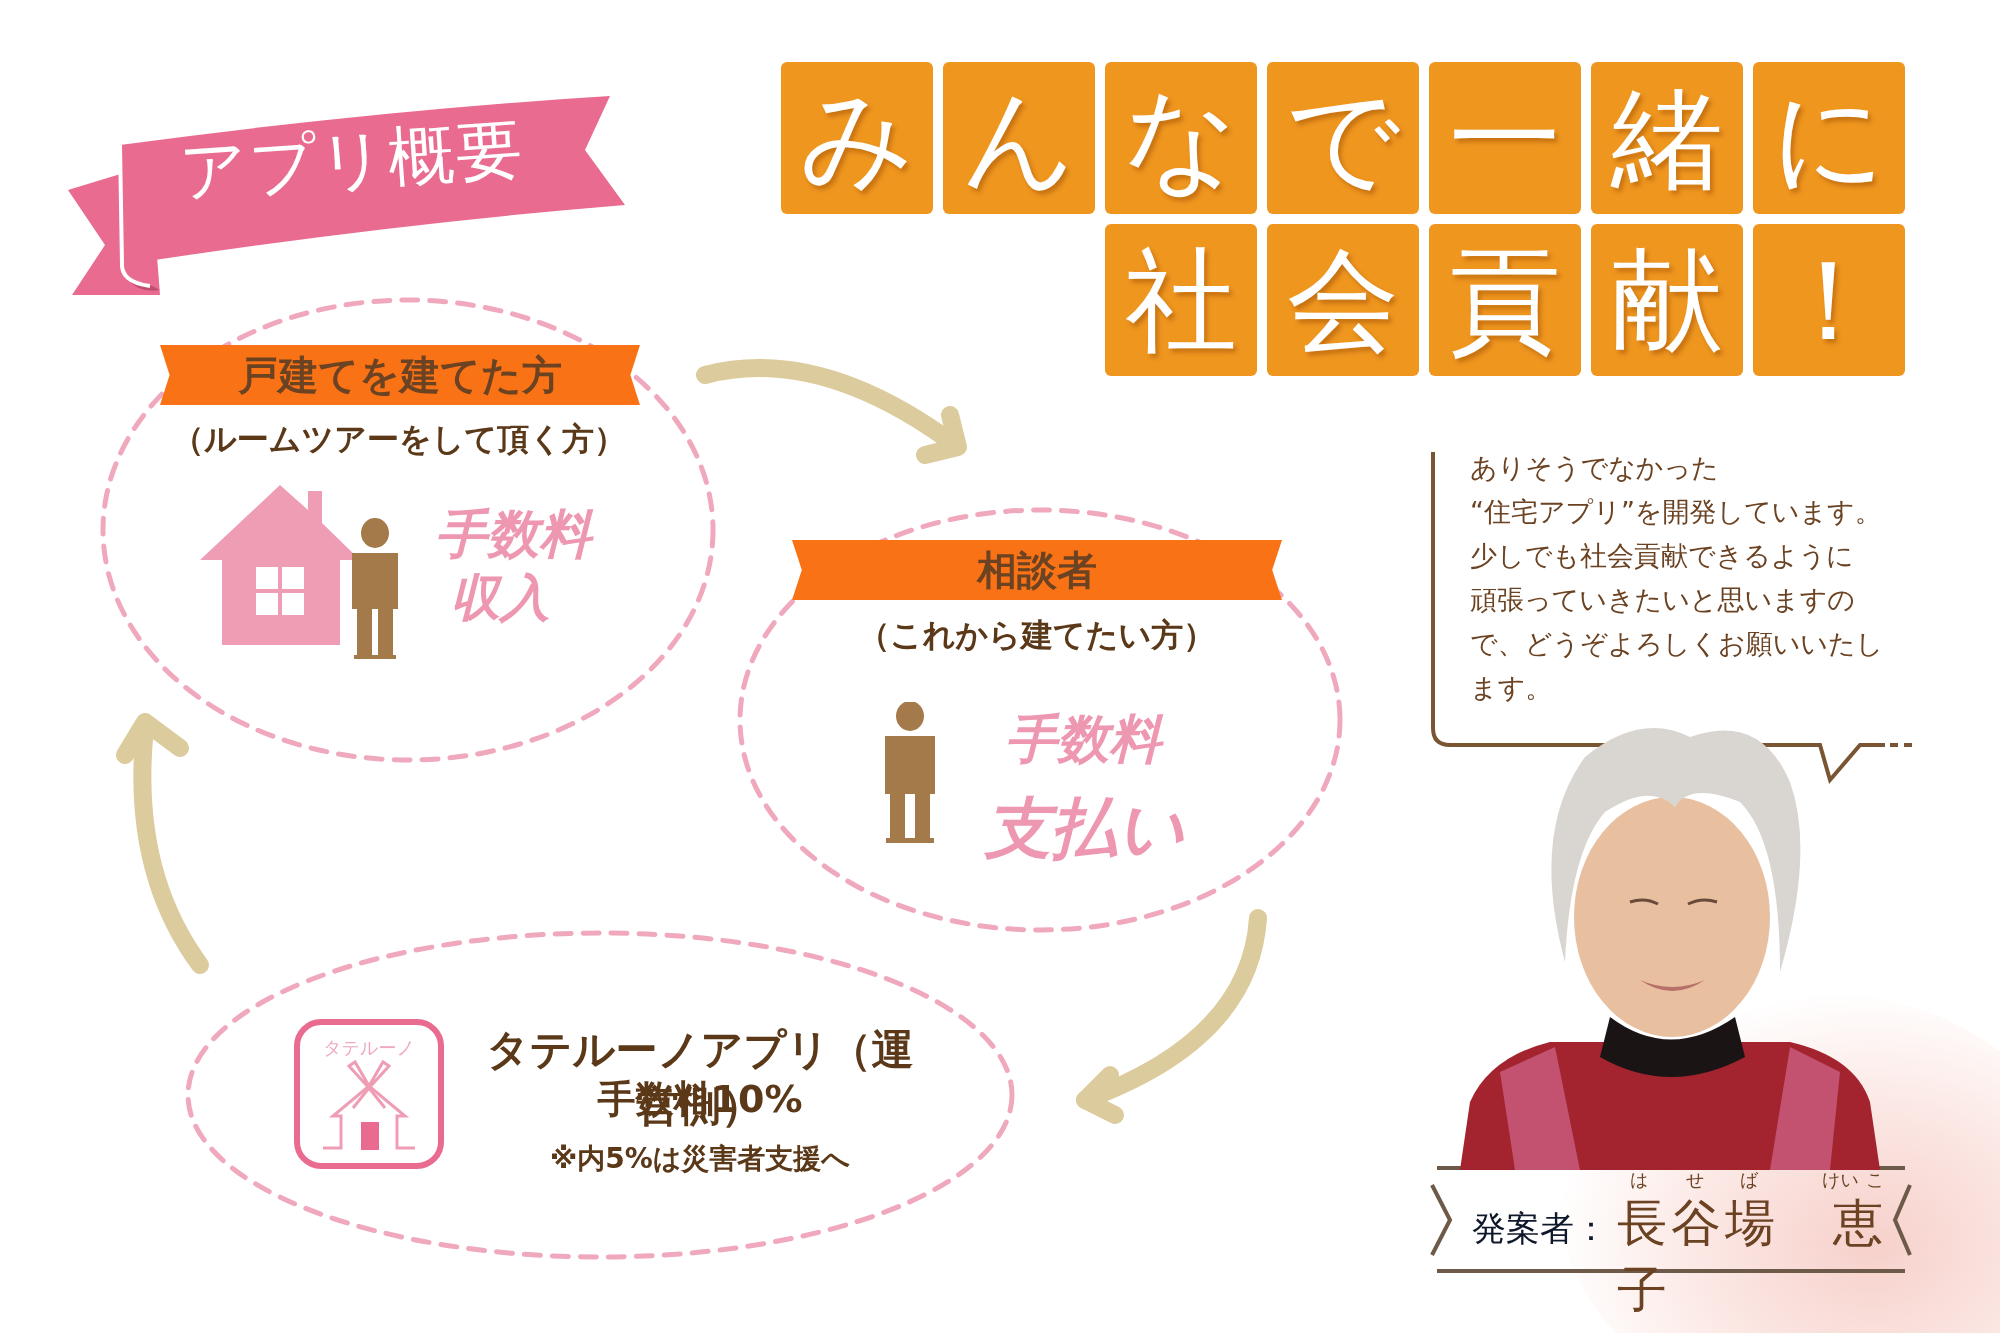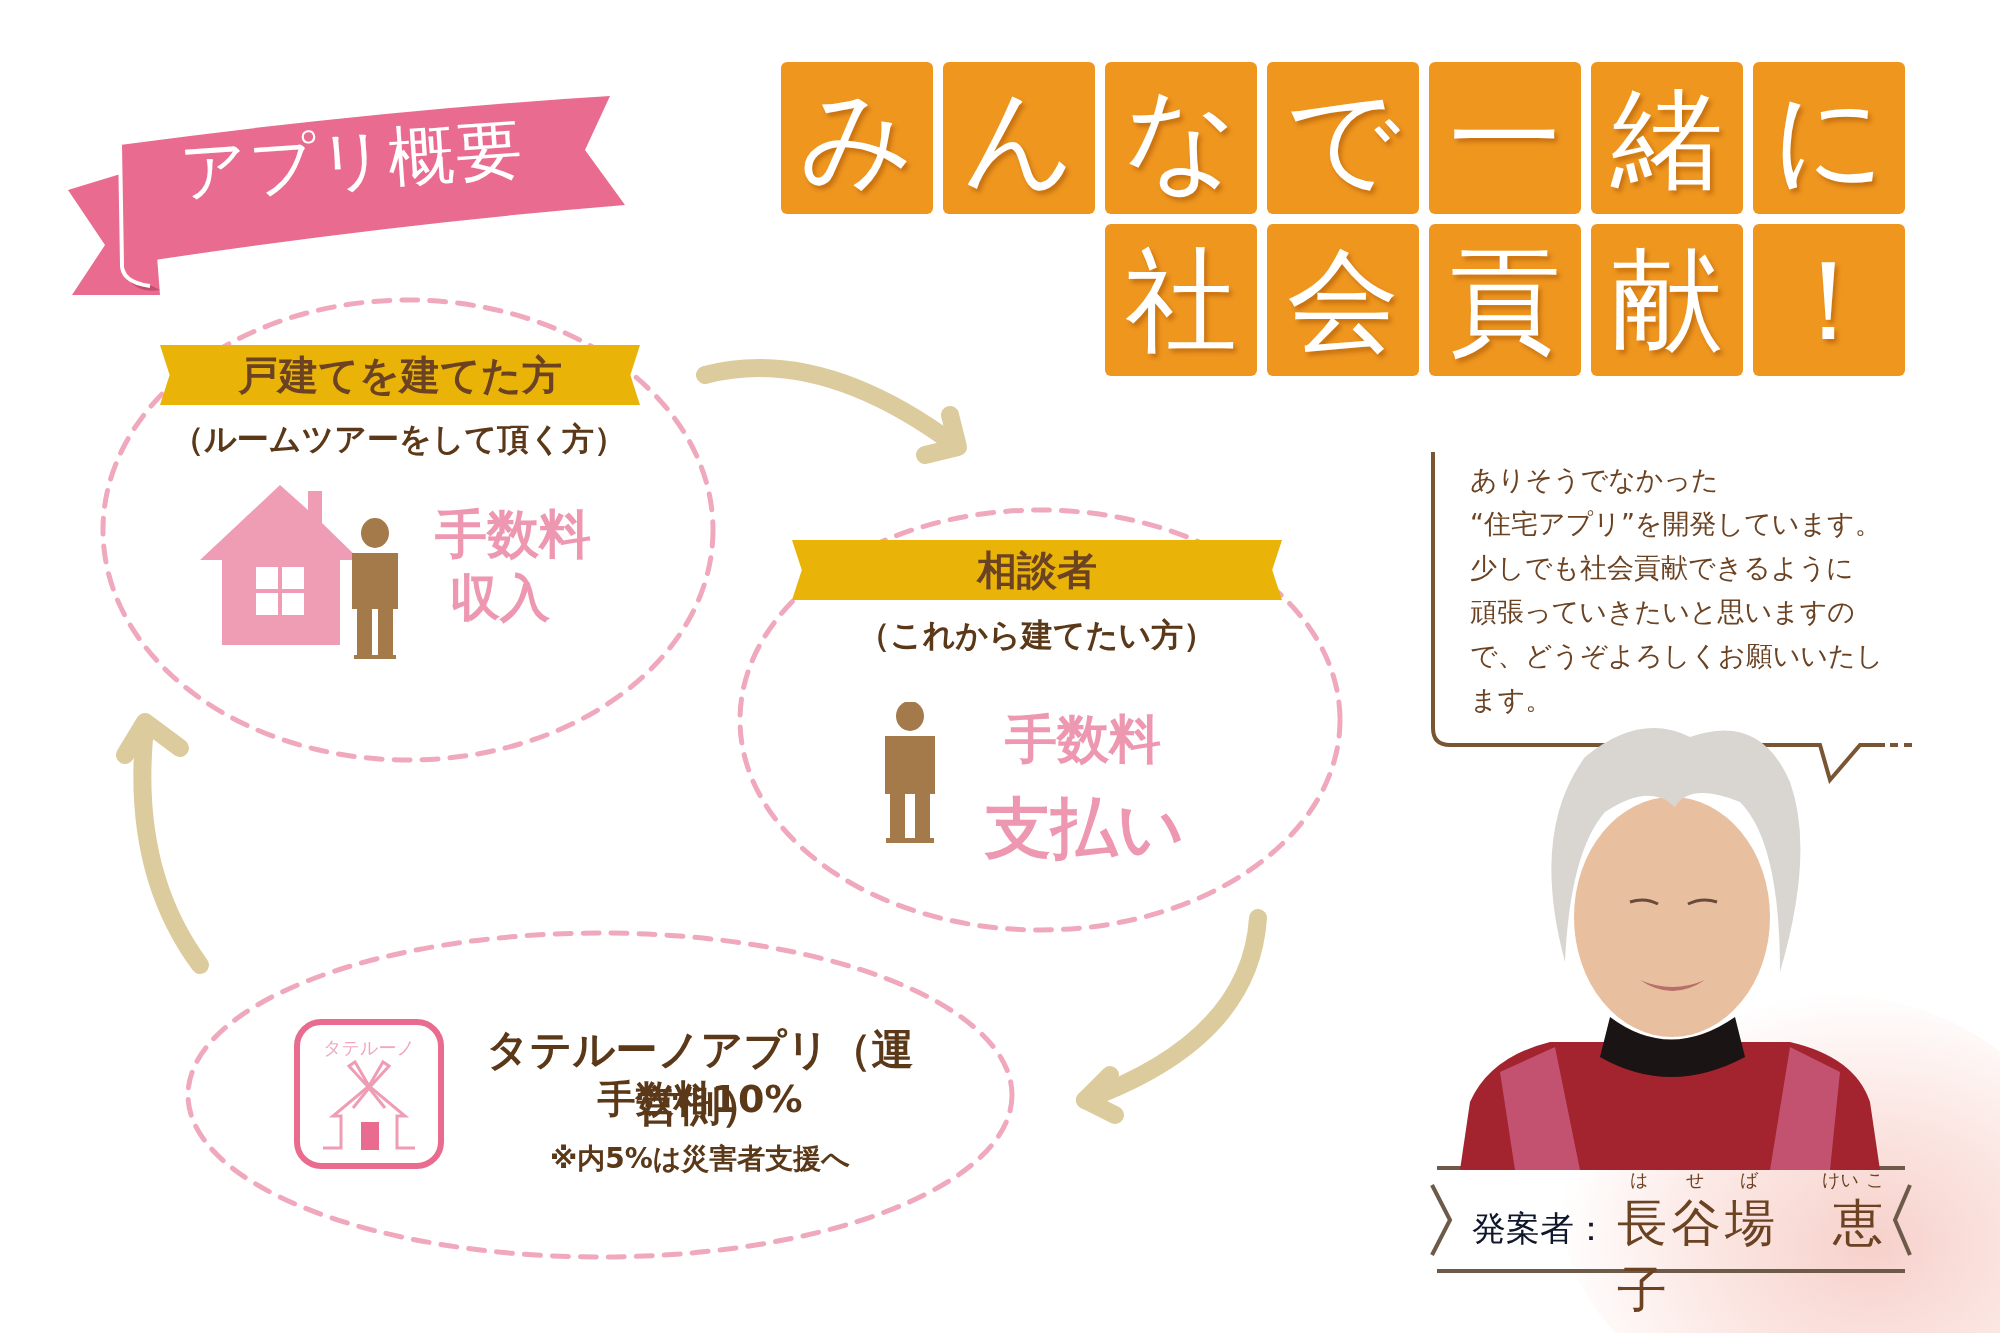--- a/index.html
+++ b/index.html
@@ -12,27 +12,27 @@
   
   .ribbon-text{position:absolute;left:180px;top:128px;font-size:66px;color:#fff;letter-spacing:2px;
                transform:rotate(-4deg);transform-origin:left center;font-weight:400;}
   
   .tiles{position:absolute;}
   .tile{position:absolute;width:152px;height:152px;background:#ef961f;border-radius:6px;
         display:flex;align-items:center;justify-content:center;color:#fff;font-size:112px;
         text-shadow:3px 4px 4px rgba(150,70,0,.45);line-height:1;}
   
   svg.layer{position:absolute;left:0;top:0;}
-  .banner{position:absolute;height:60px;background:#eab308;display:flex;align-items:center;justify-content:center;
+  .banner{position:absolute;height:60px;background:#f97316;display:flex;align-items:center;justify-content:center;
           font-weight:bold;font-size:40px;color:#6b4222;
           clip-path:polygon(0 0,100% 0,98% 50%,100% 100%,0 100%,2% 50%);}
   .sub{position:absolute;font-weight:bold;font-size:32px;color:#5a3818;white-space:nowrap;}
-  .fee{position:absolute;font-weight:bold;color:#ee97b1;text-align:center;line-height:1.15;}
+  .fee{position:absolute;font-weight:bold;color:#ee97b1;text-align:center;line-height:1.15;font-style:italic;}
   .app-text{position:absolute;text-align:center;font-weight:bold;color:#5a3818;}
-  .speech{position:absolute;left:1470px;top:458px;font-size:27px;line-height:44px;color:#6b4222;white-space:pre;}
+  .speech{position:absolute;left:1470px;top:446px;font-size:27px;line-height:44px;color:#6b4222;white-space:pre;}
   .name-box{position:absolute;left:1437px;top:1168px;width:473px;height:100px;}
   .name-box .label{position:absolute;left:35px;top:38px;font-size:34px;color:#0f172a;}
   .name-box .name{position:absolute;left:180px;top:22px;font-size:50px;color:#6b4222;letter-spacing:4px;}
   .name-box .ruby{position:absolute;top:0;font-size:18px;color:#6b4222;}
   .photo{position:absolute;left:1460px;top:712px;width:420px;height:458px;}
 </style>
 </head>
 <body>
 
 <div class="wash"></div>

